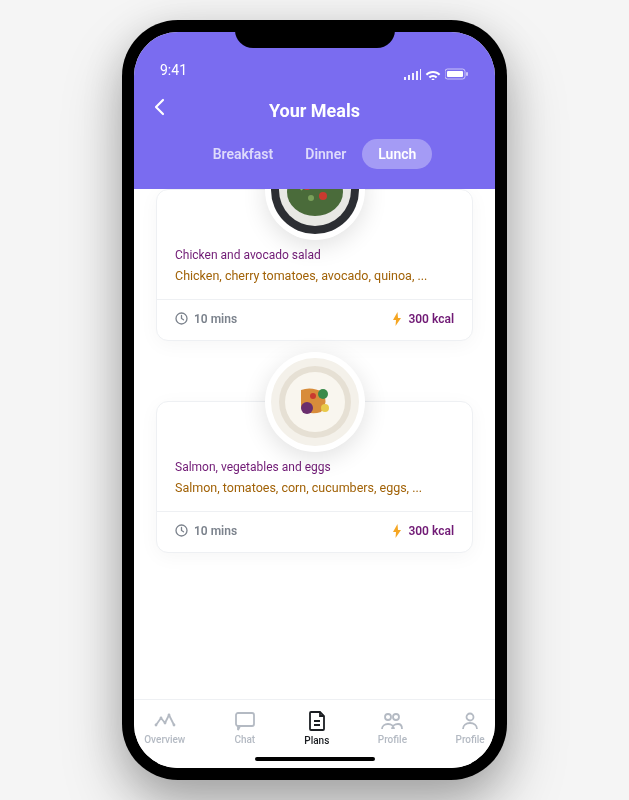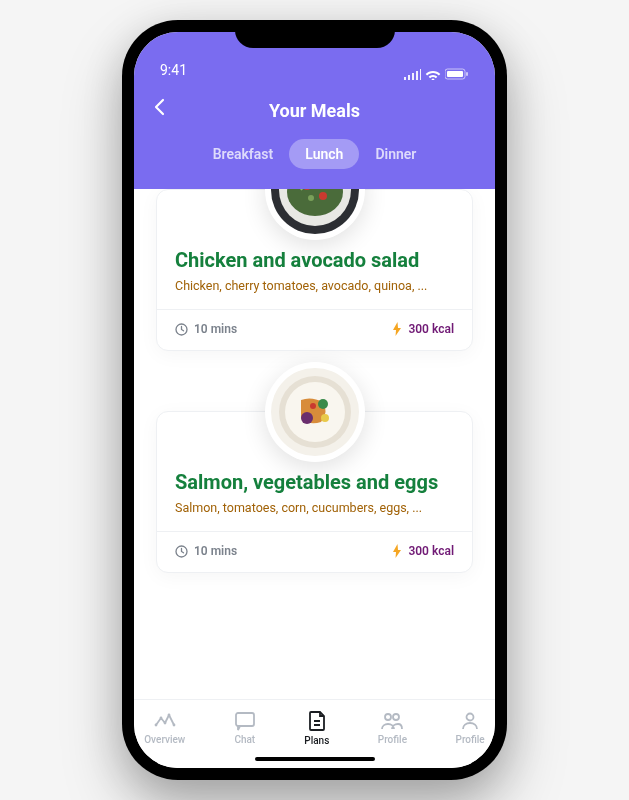--- a/index.html
+++ b/index.html
@@ -130,23 +130,23 @@
   .meal-photo {
     width: 100%;
     height: 100%;
     border-radius: 50%;
     overflow: hidden;
     display: flex;
     align-items: center;
     justify-content: center;
   }
   .meal-title {
-    font-size: 20px;
-    font-weight: 700;
-    color: #15803d;
+    font-size: 12px;
+    font-weight: 400;
+    color: #701a75;
     margin-bottom: 6px;
   }
   .meal-ingredients {
     font-size: 12.5px;
     color: #a16207;
     margin-bottom: 16px;
     white-space: nowrap;
     overflow: hidden;
     text-overflow: ellipsis;
   }
@@ -158,21 +158,20 @@
   .meal-meta {
     display: flex;
     justify-content: space-between;
     align-items: center;
     font-size: 12px;
     font-weight: 600;
     color: #7b828c;
   }
   .meta-item {
     display: flex;
-    align-items: center;
     gap: 6px;
   }
   .kcal { color: #701a75; }
   .kcal svg path { fill: #f5a623; }
   .bottom-nav {
     display: flex;
     justify-content: space-around;
     align-items: center;
     padding: 10px 8px 4px;
     border-top: 1px solid #eef0f3;
@@ -233,22 +232,22 @@
         <span class="back-btn">
           <svg width="11" height="18" viewBox="0 0 11 18">
               <path d="M9 2L2 9l7 7" stroke="#fff" stroke-width="2.2" fill="none" stroke-linecap="round" stroke-linejoin="round"></path>
             </svg>
         </span>
         <h1 class="page-title">Your Meals</h1>
       </div>
 
       <div class="tabs">
         <div class="tab">Breakfast</div>
+        <div class="tab">Dinner</div>
         <div class="tab active">Lunch</div>
-        <div class="tab">Dinner</div>
       </div>
     </div>
 
     <div class="content">
 
       <div class="meal-card">
         <div class="meal-photo-wrap">
           <div class="meal-photo">
             <svg width="100%" height="100%" viewBox="0 0 88 88">
               <rect width="88" height="88" fill="#2c2e33"></rect>

